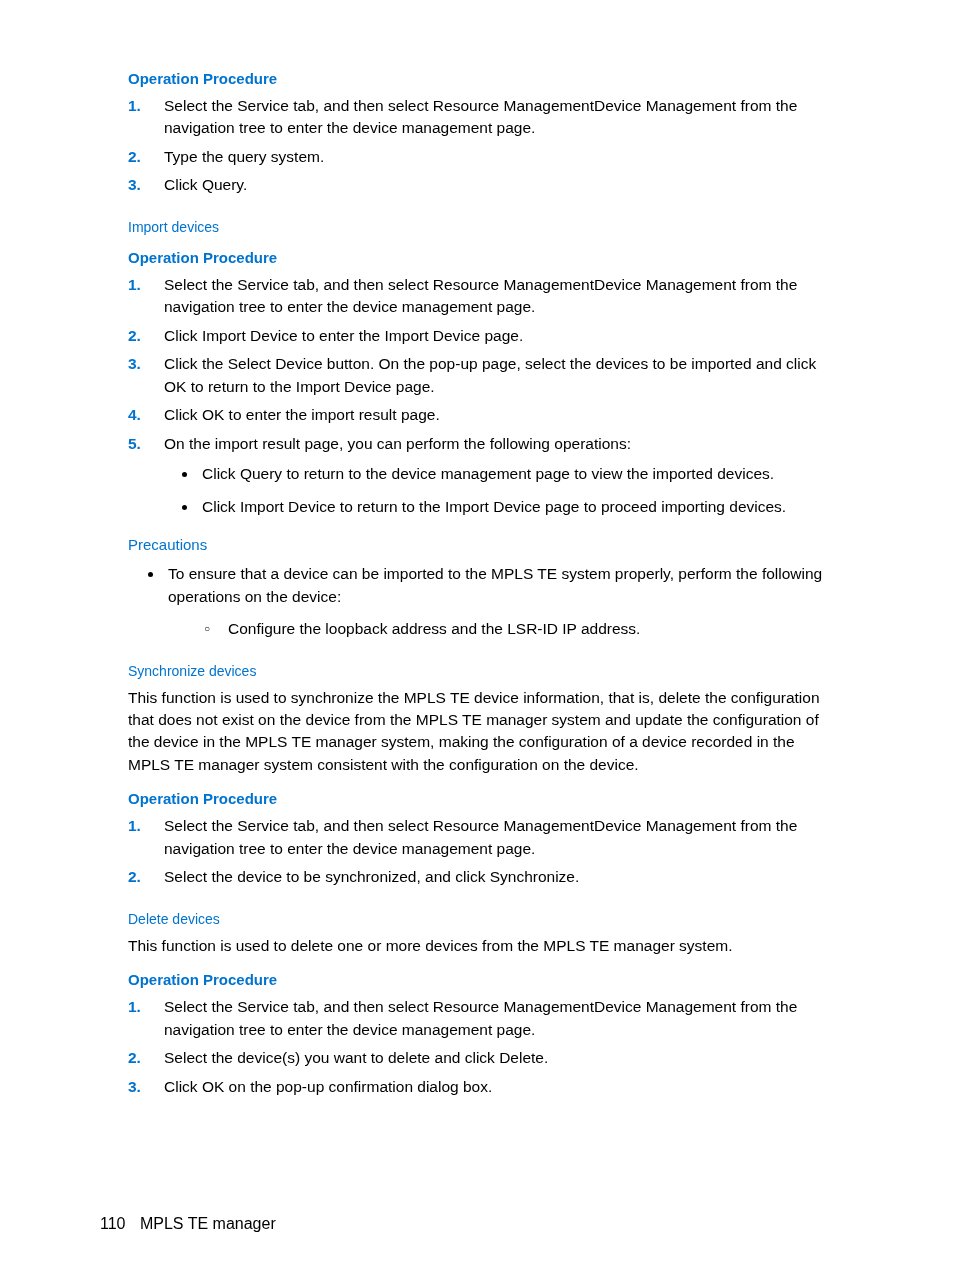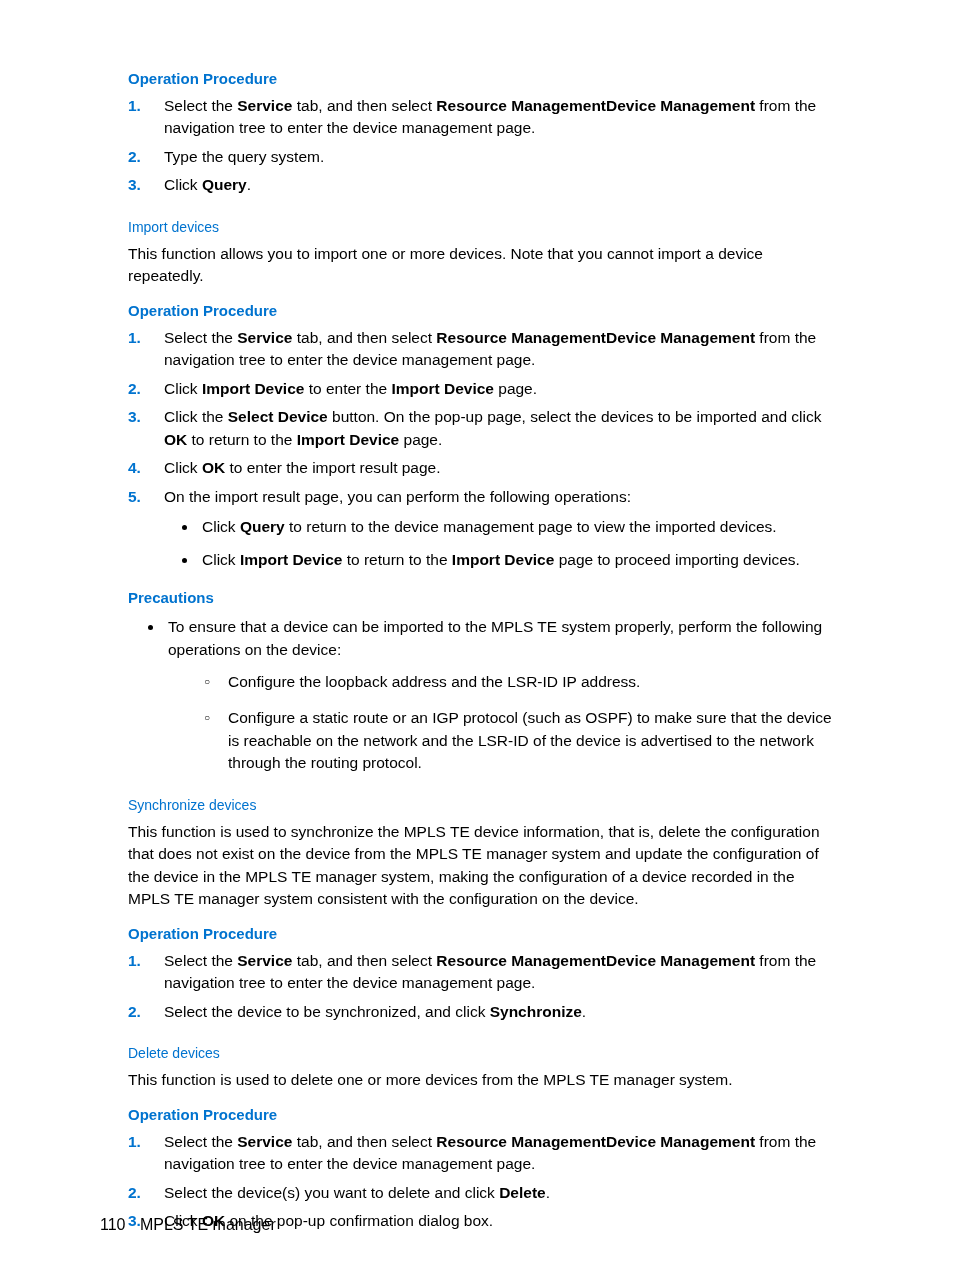--- a/index.html
+++ b/index.html
@@ -19,21 +19,21 @@
   }
   .op-proc {
     color: #0073cf;
     font-weight: bold;
     font-size: 15px;
     margin-top: 14px;
     margin-bottom: 8px;
   }
   .precautions {
     color: #0073cf;
-    font-weight: bold;
+    font-weight: normal;
     font-size: 15px;
     margin-top: 18px;
     margin-bottom: 10px;
   }
   .section-h {
     color: #0073cf;
     font-weight: normal;
     font-size: 14px;
     margin-top: 22px;
     margin-bottom: 8px;
@@ -101,57 +101,55 @@
   }
   .footer {
     position: absolute;
     bottom: 38px;
     left: 100px;
     font-size: 16px;
   }
   .footer .pn {
     margin-right: 10px;
   }
-  b { font-weight: bold; }
+  b { font-weight: normal; }
 </style>
 </head>
 <body>
 
 <div class="page">
 
   <div class="op-proc">Operation Procedure</div>
   <ol class="numbered">
       <li><span class="num">1.</span><span>Select the <b>Service</b> tab, and then select <b>Resource Management</b><b>Device Management</b> from the navigation tree to enter the device management page.</span></li>
       <li><span class="num">2.</span><span>Type the query system.</span></li>
       <li><span class="num">3.</span><span>Click <b>Query</b>.</span></li>
     </ol>
 
   <div class="section-h">Import devices</div>
-  <p class="body">This function allows you to import one or more devices. Note that you cannot import a device repeatedly.</p>
 
   <div class="op-proc">Operation Procedure</div>
   <ol class="numbered">
       <li><span class="num">1.</span><span>Select the <b>Service</b> tab, and then select <b>Resource Management</b><b>Device Management</b> from the navigation tree to enter the device management page.</span></li>
       <li><span class="num">2.</span><span>Click <b>Import Device</b> to enter the <b>Import Device</b> page.</span></li>
       <li><span class="num">3.</span><span>Click the <b>Select Device</b> button. On the pop-up page, select the devices to be imported and click <b>OK</b> to return to the <b>Import Device</b> page.</span></li>
       <li><span class="num">4.</span><span>Click <b>OK</b> to enter the import result page.</span></li>
       <li><span class="num">5.</span><span>On the import result page, you can perform the following operations:</span></li>
     </ol>
   <ul class="bullets">
       <li>Click <b>Query</b> to return to the device management page to view the imported devices.</li>
       <li>Click <b>Import Device</b> to return to the <b>Import Device</b> page to proceed importing devices.</li>
     </ul>
 
   <div class="precautions">Precautions</div>
   <ul class="sub-bullets">
     <li>
       <span>To ensure that a device can be imported to the MPLS TE system properly, perform the following operations on the device:</span>
       <ul class="sub-circle">
           <li>Configure the loopback address and the LSR-ID IP address.</li>
-          <li>Configure a static route or an IGP protocol (such as OSPF) to make sure that the device is reachable on the network and the LSR-ID of the device is advertised to the network through the routing protocol.</li>
         </ul>
     </li>
   </ul>
 
   <div class="section-h">Synchronize devices</div>
   <p class="body">This function is used to synchronize the MPLS TE device information, that is, delete the configuration that does not exist on the device from the MPLS TE manager system and update the configuration of the device in the MPLS TE manager system, making the configuration of a device recorded in the MPLS TE manager system consistent with the configuration on the device.</p>
 
   <div class="op-proc">Operation Procedure</div>
   <ol class="numbered">
       <li><span class="num">1.</span><span>Select the <b>Service</b> tab, and then select <b>Resource Management</b><b>Device Management</b> from the navigation tree to enter the device management page.</span></li>

